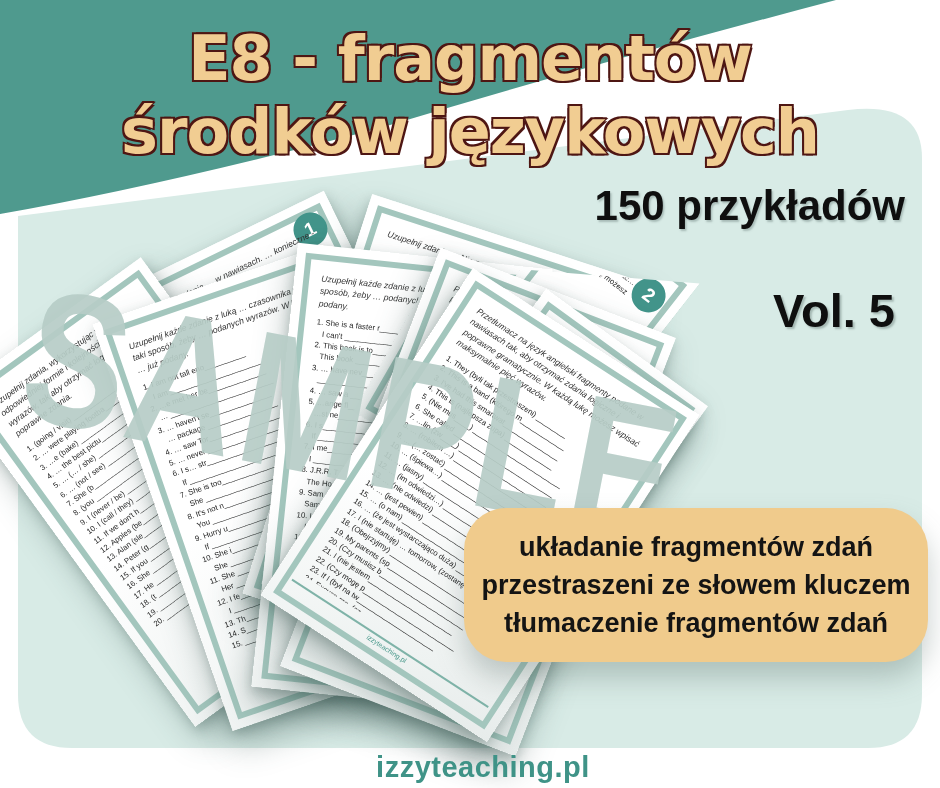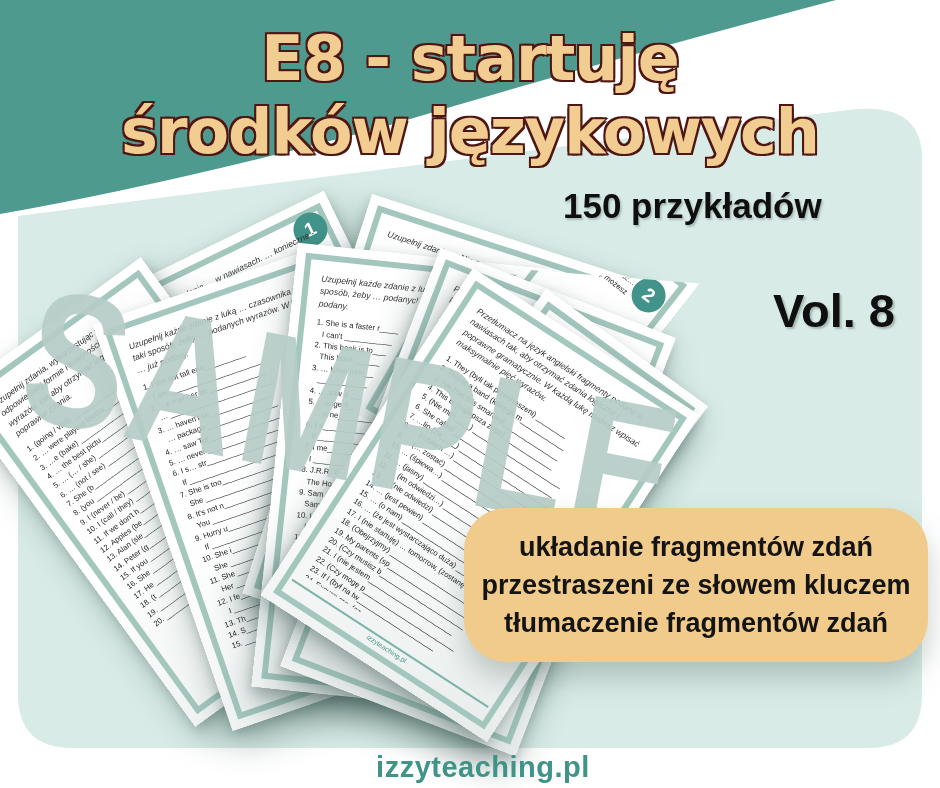--- a/index.html
+++ b/index.html
@@ -8,22 +8,22 @@
   .bg-svg{position:absolute;left:0;top:0;z-index:0;}
 
   
   .title{position:absolute;top:22px;left:0;right:0;z-index:30;text-align:center;
          font-family:"DejaVu Sans",sans-serif;font-weight:bold;}
   .title .tl{font-size:62px;line-height:73px;letter-spacing:-1px;color:#f1cd92;
          -webkit-text-stroke:2.4px #4e1613;paint-order:stroke fill;
          text-shadow:2px 2px 0 #4e1613,-2px 2px 0 #4e1613,2px -2px 0 #4e1613,-2px -2px 0 #4e1613;}
 
   
-  .promo{position:absolute;top:183px;left:563px;width:342px;z-index:30;text-align:left;
-         font-weight:bold;font-size:35px;line-height:45px;color:#0f0f0f;
+  .promo{position:absolute;top:183px;left:563px;width:342px;z-index:30;text-align:right;
+         font-weight:bold;font-size:42px;line-height:45px;color:#0f0f0f;
          text-shadow:1.5px 1.5px 2px rgba(130,150,145,.55);}
   .vol{position:absolute;top:283px;left:575px;width:320px;z-index:30;text-align:right;
        font-weight:bold;font-size:47px;color:#0f0f0f;
        text-shadow:2px 2px 2px rgba(130,150,145,.6);}
 
   
   .sheet{position:absolute;background:linear-gradient(155deg,#ffffff 45%,#eef2f1 85%,#e7eceb);
          box-shadow:0 18px 32px rgba(60,90,84,.38),0 5px 12px rgba(60,90,84,.28);}
   .frame{position:absolute;inset:9px;border:6px solid #a3c6bd;pointer-events:none;}
   .content{position:absolute;inset:27px;overflow:hidden;}
@@ -296,28 +296,28 @@
           <div class="ws-line">29. It's never (za późno) _______________</div>
           <div class="ws-line">30. (Czy umiałeś jeździć) … when you were six?</div>
         </div>
     </div>
     <div class="sheet-footer">izzyteaching.pl</div>
   </div>
 
   <div class="watermark" style="color: rgb(183, 205, 199);">SAMPLE</div>
 
   <div class="title">
-    <div class="tl" style="color: rgb(241, 205, 146); -webkit-text-stroke-color: rgb(78, 22, 19);">E8 - startuję</div>
+    <div class="tl" style="color: rgb(241, 205, 146); -webkit-text-stroke-color: rgb(78, 22, 19);">E8 - fragmentów</div>
     <div class="tl" style="color: rgb(241, 205, 146); -webkit-text-stroke-color: rgb(78, 22, 19);">środków językowych</div>
   </div>
 
   <div class="promo">
     <div>150 przykładów</div>
   </div>
-  <div class="vol">Vol. 8</div>
+  <div class="vol">Vol. 5</div>
 
   <div class="features" style="background-color: rgb(240, 203, 140); margin-left: 40px;">
     <div class="f-line">układanie fragmentów zdań</div>
     <div class="f-line">przestraszeni ze słowem kluczem</div>
     <div class="f-line">tłumaczenie fragmentów zdań</div>
   </div>
 
   <div class="site" style="color: rgb(63, 147, 135);">izzyteaching.pl</div>
 
 </div>

